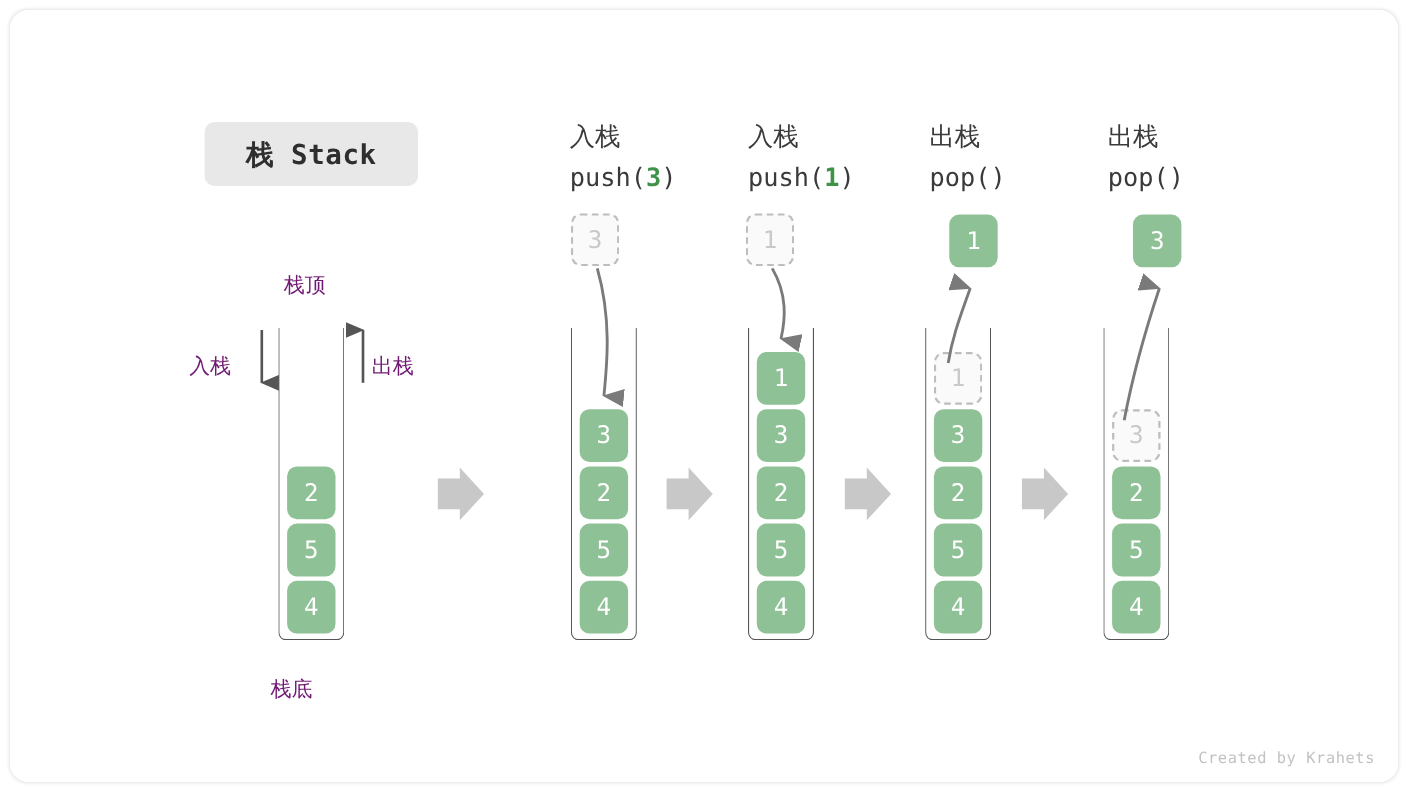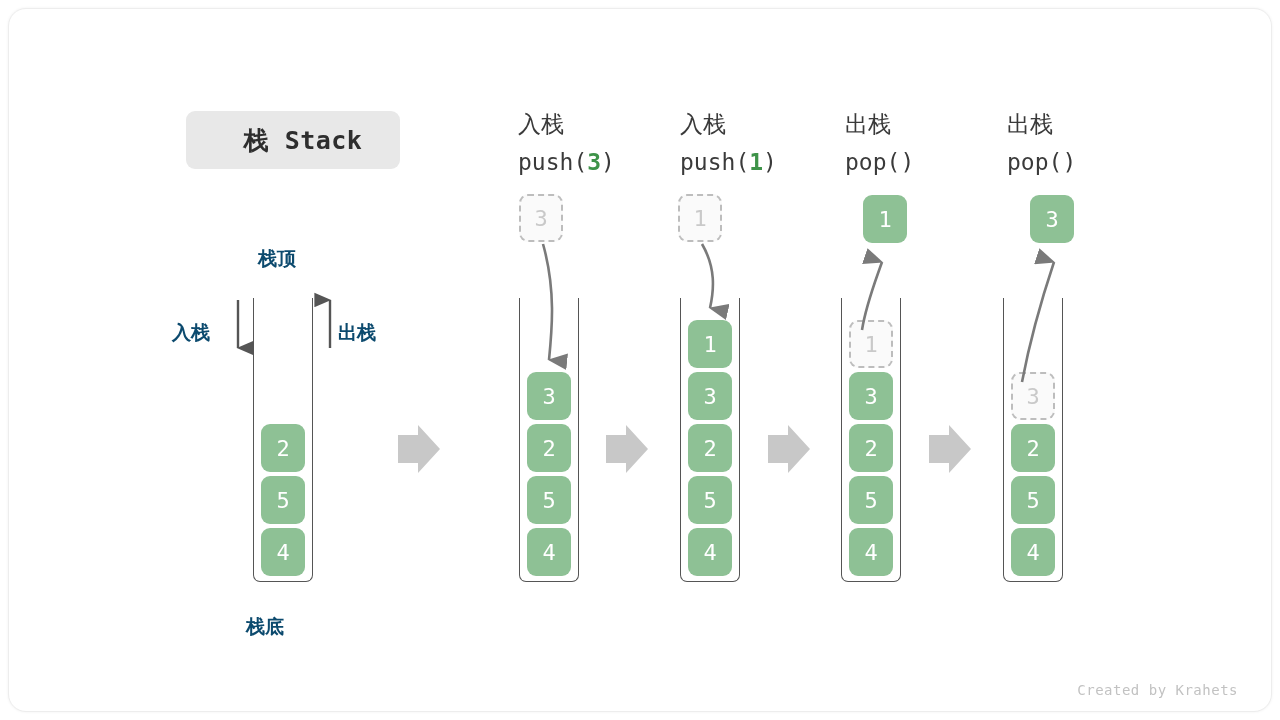--- a/index.html
+++ b/index.html
@@ -43,29 +43,28 @@
     background: #e8e8e8;
     border-radius: 9px;
     display: flex;
     align-items: center;
     justify-content: center;
     font-family: "DejaVu Sans Mono", "Liberation Mono", monospace;
     font-size: 25px;
     font-weight: bold;
     color: #2e2e2e;
     letter-spacing: 0.5px;
-    padding-left: 20px;
   }
 
   
   .cap-label {
     position: absolute;
     font-size: 19px;
-    font-weight: bold;
-    color: #0c4a6e;
+    font-weight: normal;
+    color: #701a75;
     white-space: nowrap;
   }
 
   
   .col-head {
     position: absolute;
     font-family: "DejaVu Sans Mono", "Liberation Mono", monospace;
     font-size: 23px;
     color: #3a3a3a;
     line-height: 38px;
@@ -116,21 +115,21 @@
 
   .svg-layer {
     position: absolute;
     left: 0; top: 0;
     width: 1280px; height: 720px;
     pointer-events: none;
   }
 
   .credit {
     position: absolute;
-    right: 42px;
+    right: 30px;
     bottom: 22px;
     font-family: "DejaVu Sans Mono", "Liberation Mono", monospace;
     font-size: 14px;
     color: #c2c2c2;
     letter-spacing: 0.5px;
   }
 </style>
 </head>
 <body>
 

